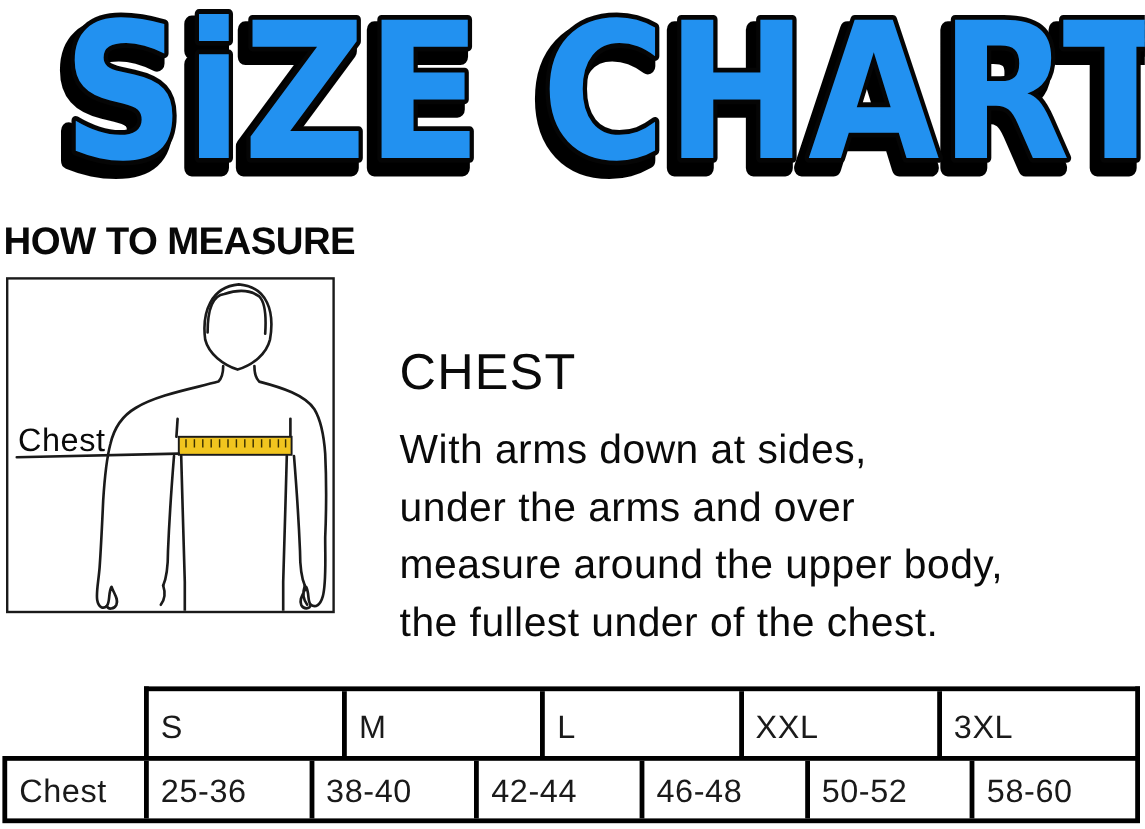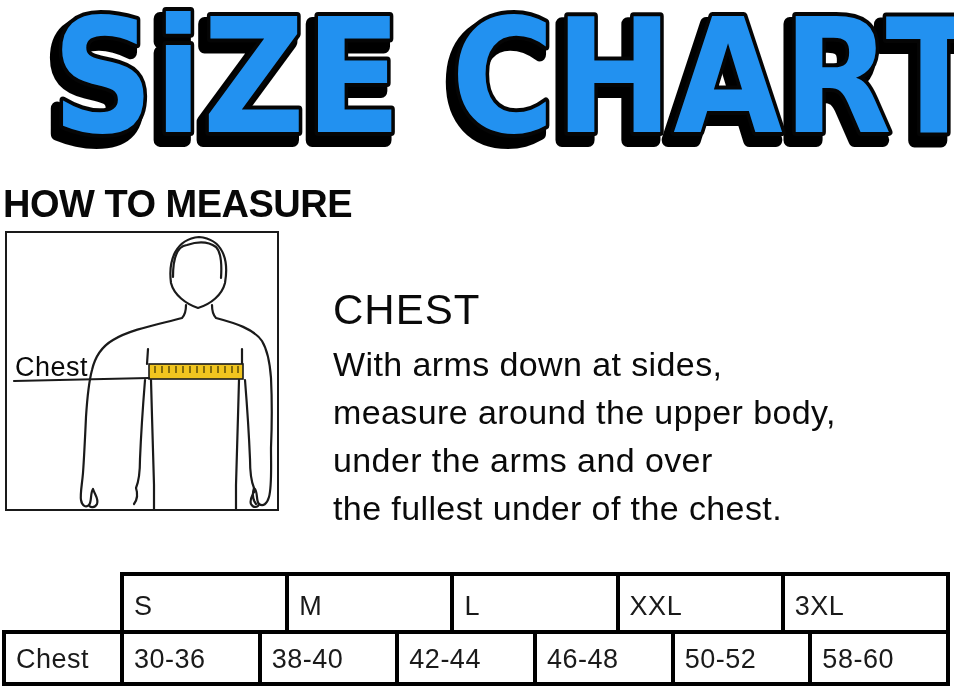--- a/index.html
+++ b/index.html
@@ -20,39 +20,39 @@
     font-family:"DejaVu Sans", sans-serif;font-weight:bold;
     fill:#000;stroke:#000;stroke-width:14;stroke-linejoin:round;paint-order:stroke;
   }
   .title-main{
     font-family:"DejaVu Sans", sans-serif;font-weight:bold;
     fill:var(--title-blue);stroke:#050505;stroke-width:8;stroke-linejoin:round;paint-order:stroke;
   }
   
   .htm-heading{
     position:absolute;left:3px;top:183px;
-    font-weight:bold;font-size:38px;letter-spacing:-0.5px;color:#080808;
+    font-weight:bold;font-size:32px;letter-spacing:-0.5px;color:#080808;
   }
   .measure-box{
     position:absolute;left:5px;top:231px;width:274px;height:280px;
     border:2px solid #1a1a1a;background:#fff;
   }
   .measure-box svg{position:absolute;left:0;top:0;width:270px;height:276px;}
   .fig-stroke{fill:none;stroke:#1a1a1a;stroke-width:2.2;stroke-linecap:round;stroke-linejoin:round;}
   .tape-rect{fill:var(--tape-yellow);stroke:#1a1a1a;stroke-width:1.6;}
   .tape-tick{stroke:#3a3000;stroke-width:1.2;}
   .chest-label{
     position:absolute;left:8px;top:119px;
     font-size:27px;letter-spacing:0.5px;color:#0a0a0a;
   }
   
   .instructions{position:absolute;left:333px;top:289px;width:615px;}
   .instr-heading{font-size:42px;letter-spacing:1px;line-height:1;color:#0a0a0a;}
   .instr-line{font-size:34px;letter-spacing:0.4px;line-height:48px;color:#0a0a0a;}
-  .instructions .lines{margin-top:9px;}
+  .instructions .lines{margin-top:20px;}
   
   .size-table{position:absolute;left:2px;top:572px;width:948px;height:114px;}
   .hdr-row{
     position:absolute;left:118px;right:0;top:0;height:58px;
     display:flex;border:4px solid #000;border-bottom:none;background:#fff;
   }
   .hdr-cell{
     flex:1;display:flex;align-items:flex-end;
     padding:0 0 8px 10px;font-size:27px;letter-spacing:0.5px;
   }
@@ -128,36 +128,36 @@
 
     <path class="fig-stroke" d="M7,148 L142,145"></path>
   </svg>
   <div class="chest-label">Chest</div>
 </div>
 
 <div class="instructions">
   <div class="instr-heading">CHEST</div>
   <div class="lines">
     <div class="instr-line">With arms down at sides,</div>
+    <div class="instr-line">under the arms and over</div>
     <div class="instr-line">measure around the upper body,</div>
-    <div class="instr-line">under the arms and over</div>
     <div class="instr-line">the fullest under of the chest.</div>
   </div>
 </div>
 
 <div class="size-table">
   <div class="hdr-row">
     <div class="hdr-cell">S</div>
     <div class="hdr-cell">M</div>
     <div class="hdr-cell">L</div>
     <div class="hdr-cell">XXL</div>
     <div class="hdr-cell">3XL</div>
   </div>
   <div class="data-row">
     <div class="data-cell row-label">Chest</div>
-    <div class="data-cell">30-36</div>
+    <div class="data-cell">25-36</div>
     <div class="data-cell">38-40</div>
     <div class="data-cell">42-44</div>
     <div class="data-cell">46-48</div>
     <div class="data-cell">50-52</div>
     <div class="data-cell">58-60</div>
   </div>
 </div>
 
 </body></html>

